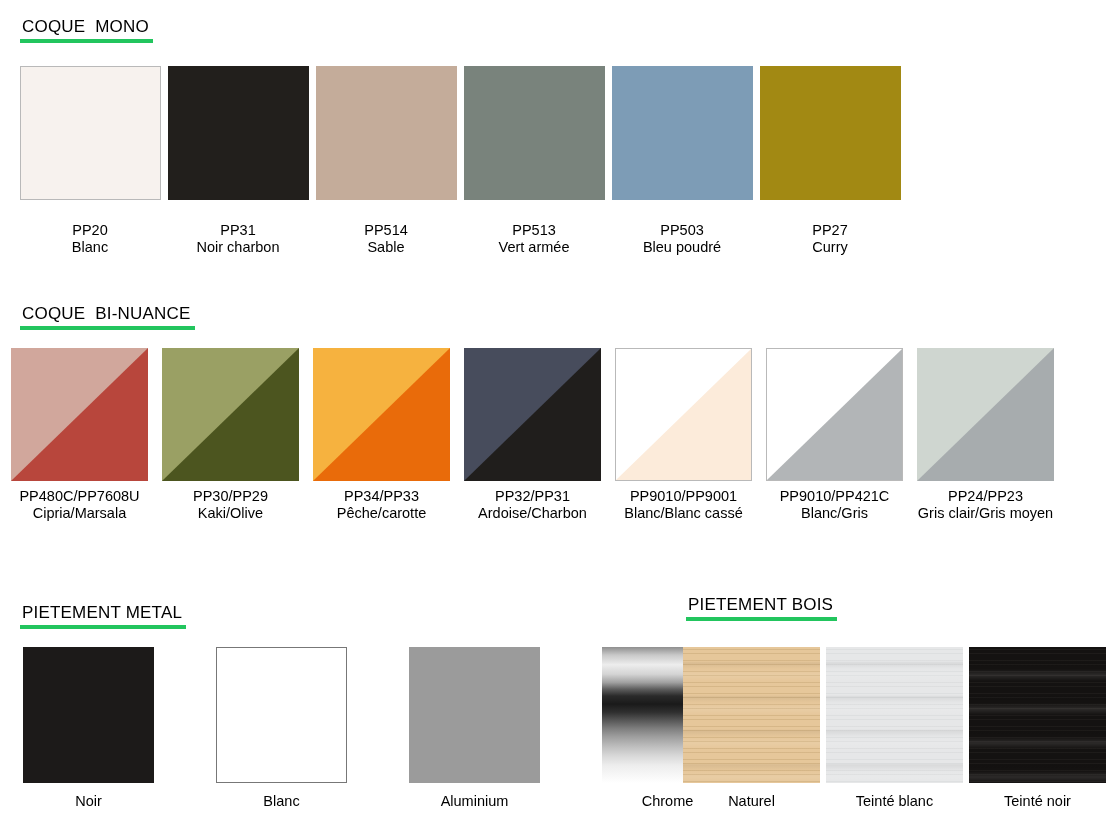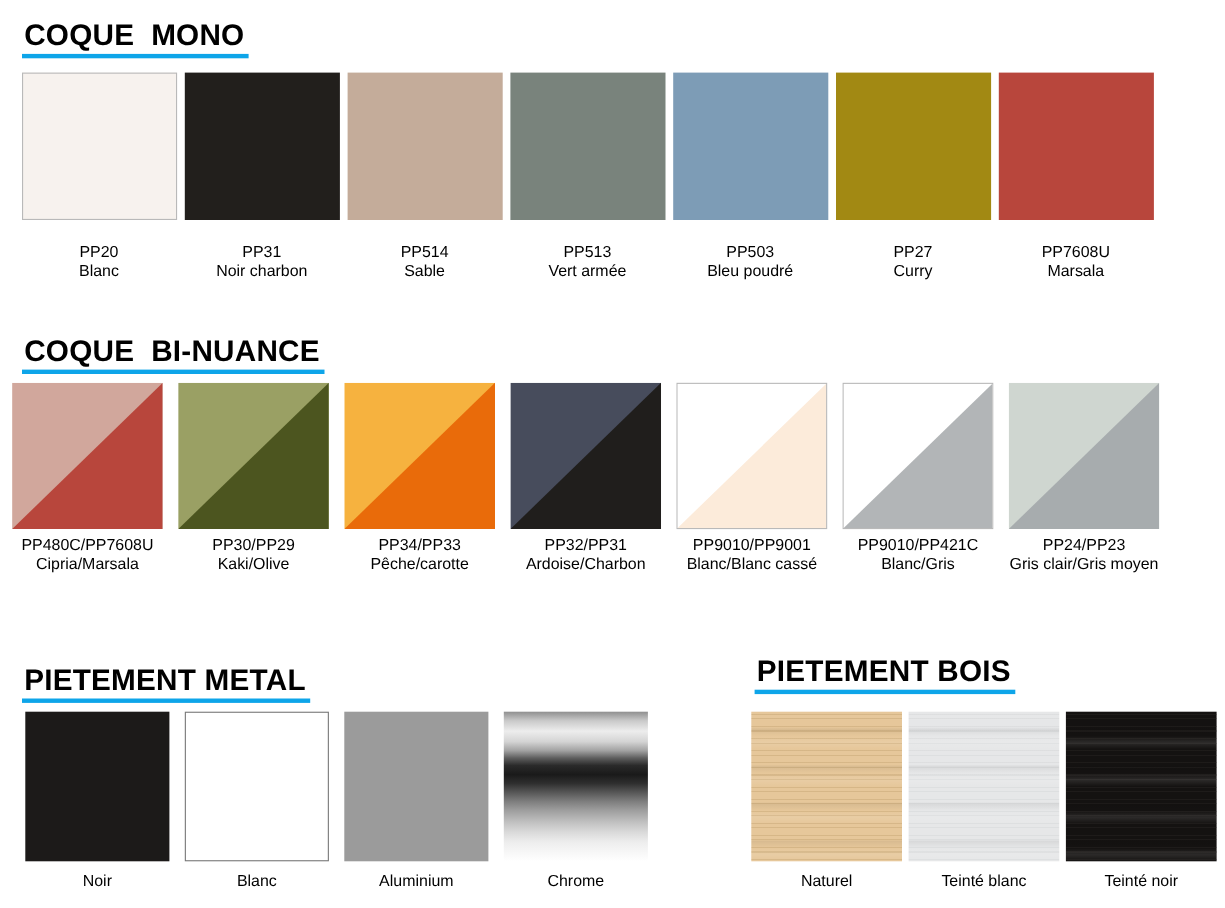--- a/index.html
+++ b/index.html
@@ -11,26 +11,26 @@
     width: 1114px;
     height: 825px;
     background: #ffffff;
     font-family: "Liberation Sans", sans-serif;
     color: #000000;
     overflow: hidden;
     position: relative;
   }
 
   .section-heading {
-    font-size: 27px;
-    font-weight: bold;
+    font-size: 17px;
+    font-weight: normal;
     letter-spacing: 0.2px;
     display: inline-block;
     padding: 0 4px 3px 2px;
-    border-bottom: 4px solid #0ea5e9;
+    border-bottom: 4px solid #22c55e;
     line-height: 1.05;
     white-space: pre;
   }
 
   
   .row {
     display: flex;
     align-items: flex-start;
   }
 
@@ -65,21 +65,21 @@
 
   
   #bi-heading-wrap { position: absolute; left: 20px; top: 305px; }
   #bi-row { position: absolute; left: 4px; top: 348px; justify-content: center; }
   #bi-row .cell { width: 151px; }
   #bi-row .chip { width: 137px; height: 133px; }
   #bi-row .chip-label { margin-top: 7px; }
 
   
   #metal-heading-wrap { position: absolute; left: 20px; top: 604px; }
-  #metal-row { position: absolute; left: 16px; top: 647px; }
+  #metal-row { position: absolute; left: 16px; top: 647px; gap: 48px; }
   #metal-row .cell { width: 145px; }
   #metal-row .chip { width: 131px; height: 136px; }
   #metal-row .chip-label { margin-top: 10px; }
 
   
   #bois-heading-wrap { position: absolute; left: 686px; top: 596px; }
   #bois-row { position: absolute; left: 680px; top: 647px; }
   #bois-row .cell { width: 143px; justify-content: space-between; }
   #bois-row .chip { width: 137px; height: 136px; }
   #bois-row .chip-label { margin-top: 10px; }
@@ -127,24 +127,20 @@
       <div class="chip-label"><span class="code">PP513</span><span class="name">Vert armée</span></div>
     </div>
     <div class="cell">
       <div class="chip" style="background: rgb(125, 156, 182);"></div>
       <div class="chip-label"><span class="code">PP503</span><span class="name">Bleu poudré</span></div>
     </div>
     <div class="cell">
       <div class="chip" style="background: rgb(162, 137, 19);"></div>
       <div class="chip-label"><span class="code">PP27</span><span class="name">Curry</span></div>
     </div>
-    <div class="cell">
-      <div class="chip" style="background: rgb(184, 70, 60);"></div>
-      <div class="chip-label"><span class="code">PP7608U</span><span class="name">Marsala</span></div>
-    </div>
   </div>
 
 <div id="bi-heading-wrap">
   <span class="section-heading">COQUE  BI-NUANCE</span>
 </div>
 <div id="bi-row" class="row">
     <div class="cell">
       <div class="chip split">
         <div class="tri-light" style="background: rgb(209, 167, 156);"></div>
         <div class="tri-dark" style="background: rgb(184, 70, 60); clip-path: polygon(100% 0px, 100% 100%, 0px 100%);"></div>

